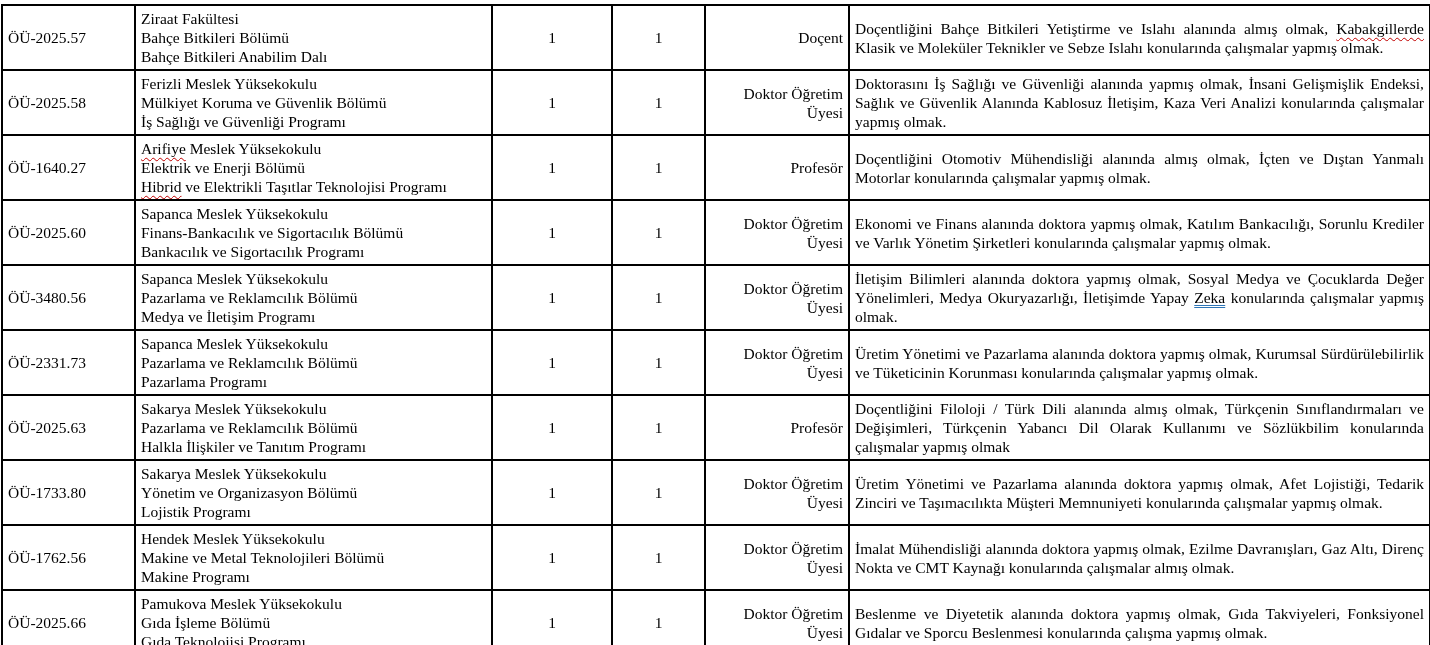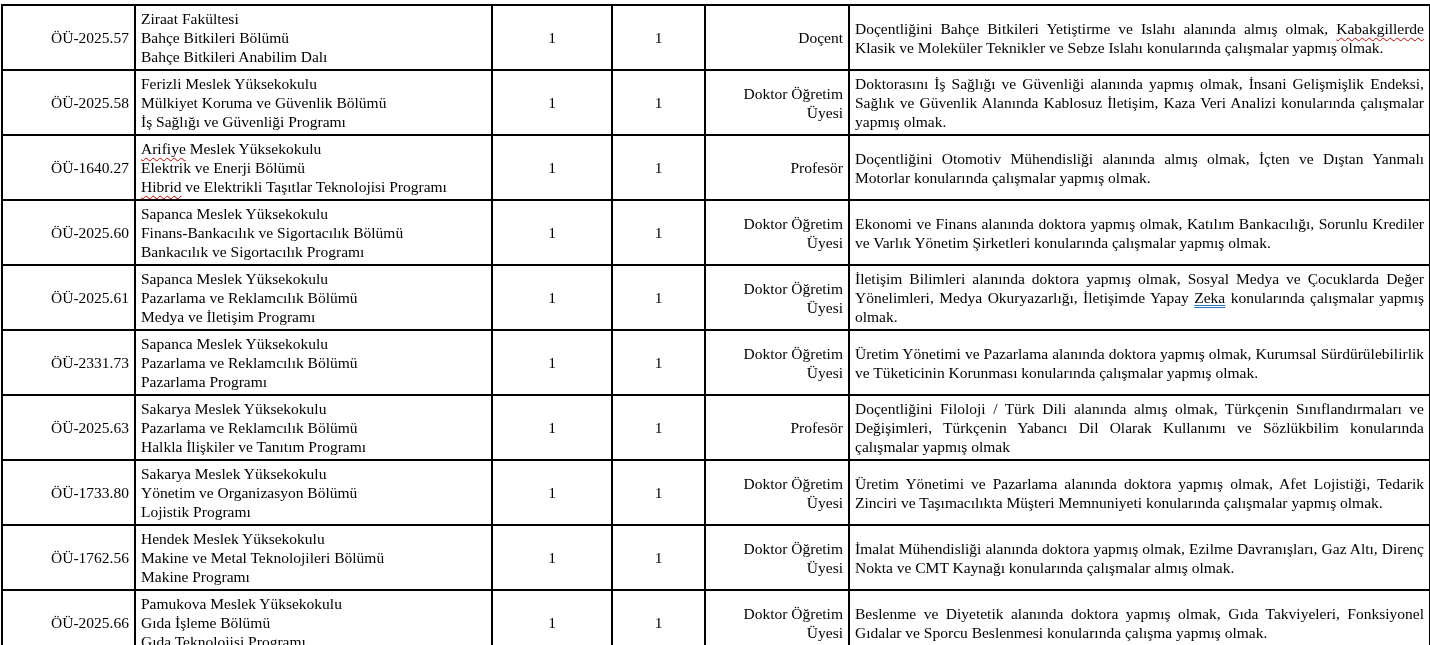--- a/index.html
+++ b/index.html
@@ -28,21 +28,21 @@
   table.positions-table td {
     border: 2px solid #000000;
     vertical-align: middle;
     font-size: 15.5px;
     line-height: 19px;
     padding: 3px 5px;
     box-sizing: border-box;
     overflow: hidden;
   }
   td.code {
-    text-align: right;
+    text-align: left;
     padding-left: 2px;
     padding-right: 2px;
     white-space: nowrap;
   }
   td.unit {
     text-align: left;
     padding-left: 6px;
     margin-top: 20px;
   }
   td.num {
@@ -111,21 +111,21 @@
         </tr>
         <tr>
           <td class="code">ÖÜ-2025.60</td>
           <td class="unit">Sapanca Meslek Yüksekokulu<br>Finans-Bankacılık ve Sigortacılık Bölümü<br>Bankacılık ve Sigortacılık Programı</td>
           <td class="num">1</td>
           <td class="num">1</td>
           <td class="title">Doktor Öğretim Üyesi</td>
           <td class="req">Ekonomi ve Finans alanında doktora yapmış olmak, Katılım Bankacılığı, Sorunlu Krediler ve Varlık Yönetim Şirketleri konularında çalışmalar yapmış olmak.</td>
         </tr>
         <tr>
-          <td class="code">ÖÜ-2025.61</td>
+          <td class="code">ÖÜ-3480.56</td>
           <td class="unit">Sapanca Meslek Yüksekokulu<br>Pazarlama ve Reklamcılık Bölümü<br>Medya ve İletişim Programı</td>
           <td class="num">1</td>
           <td class="num">1</td>
           <td class="title">Doktor Öğretim Üyesi</td>
           <td class="req">İletişim Bilimleri alanında doktora yapmış olmak, Sosyal Medya ve Çocuklarda Değer Yönelimleri, Medya Okuryazarlığı, İletişimde Yapay <span class="grammar-suggestion">Zeka</span> konularında çalışmalar yapmış olmak.</td>
         </tr>
         <tr>
           <td class="code">ÖÜ-2331.73</td>
           <td class="unit">Sapanca Meslek Yüksekokulu<br>Pazarlama ve Reklamcılık Bölümü<br>Pazarlama Programı</td>
           <td class="num">1</td>

